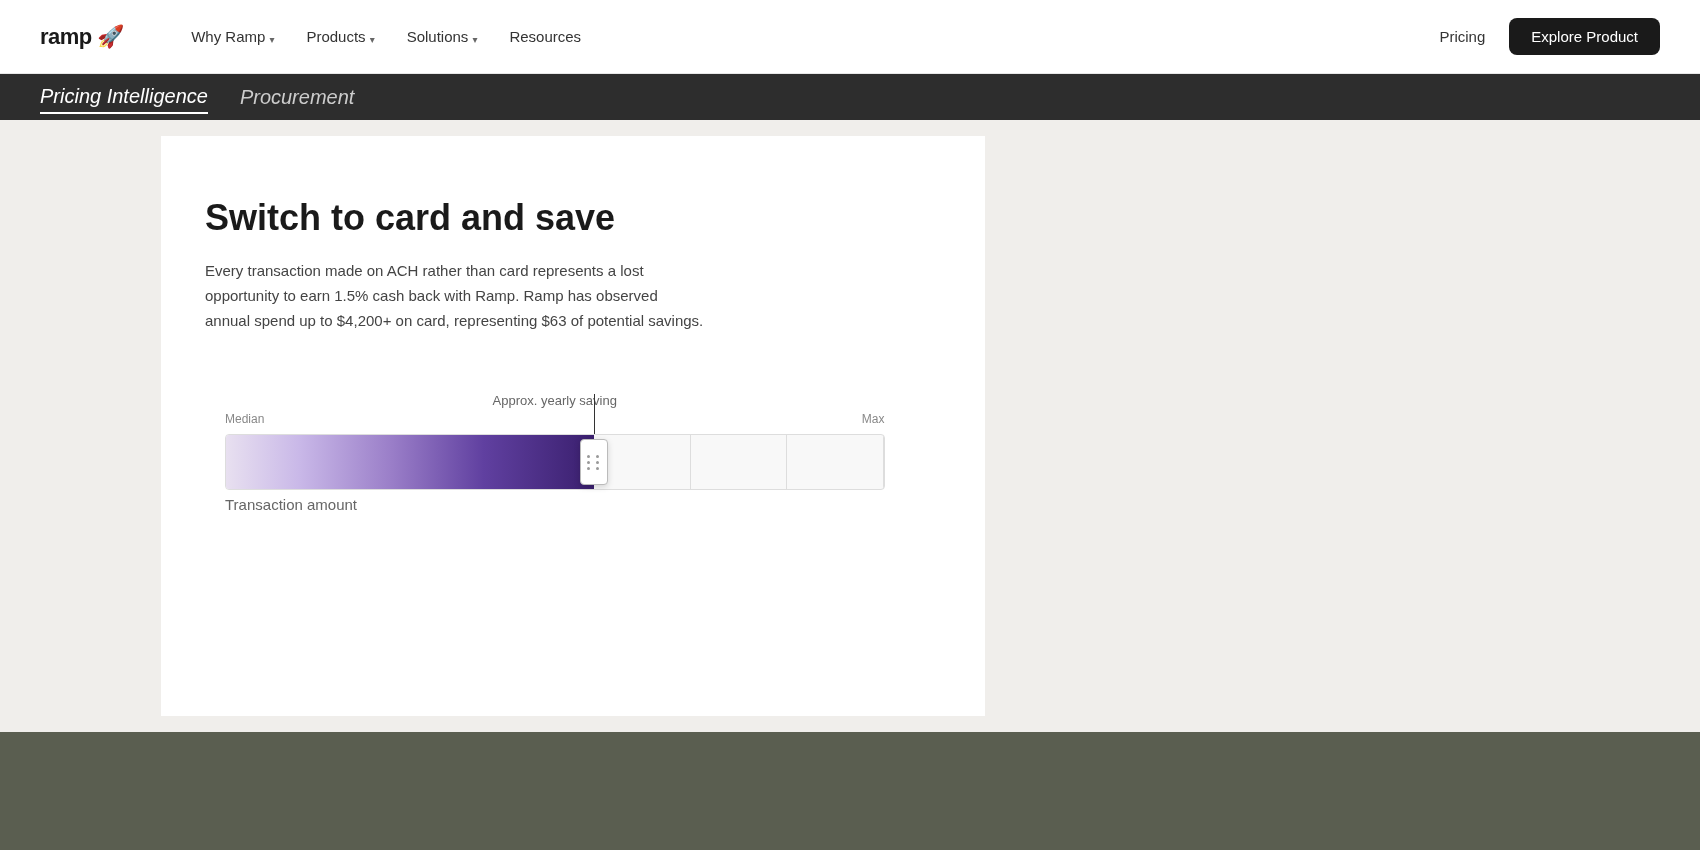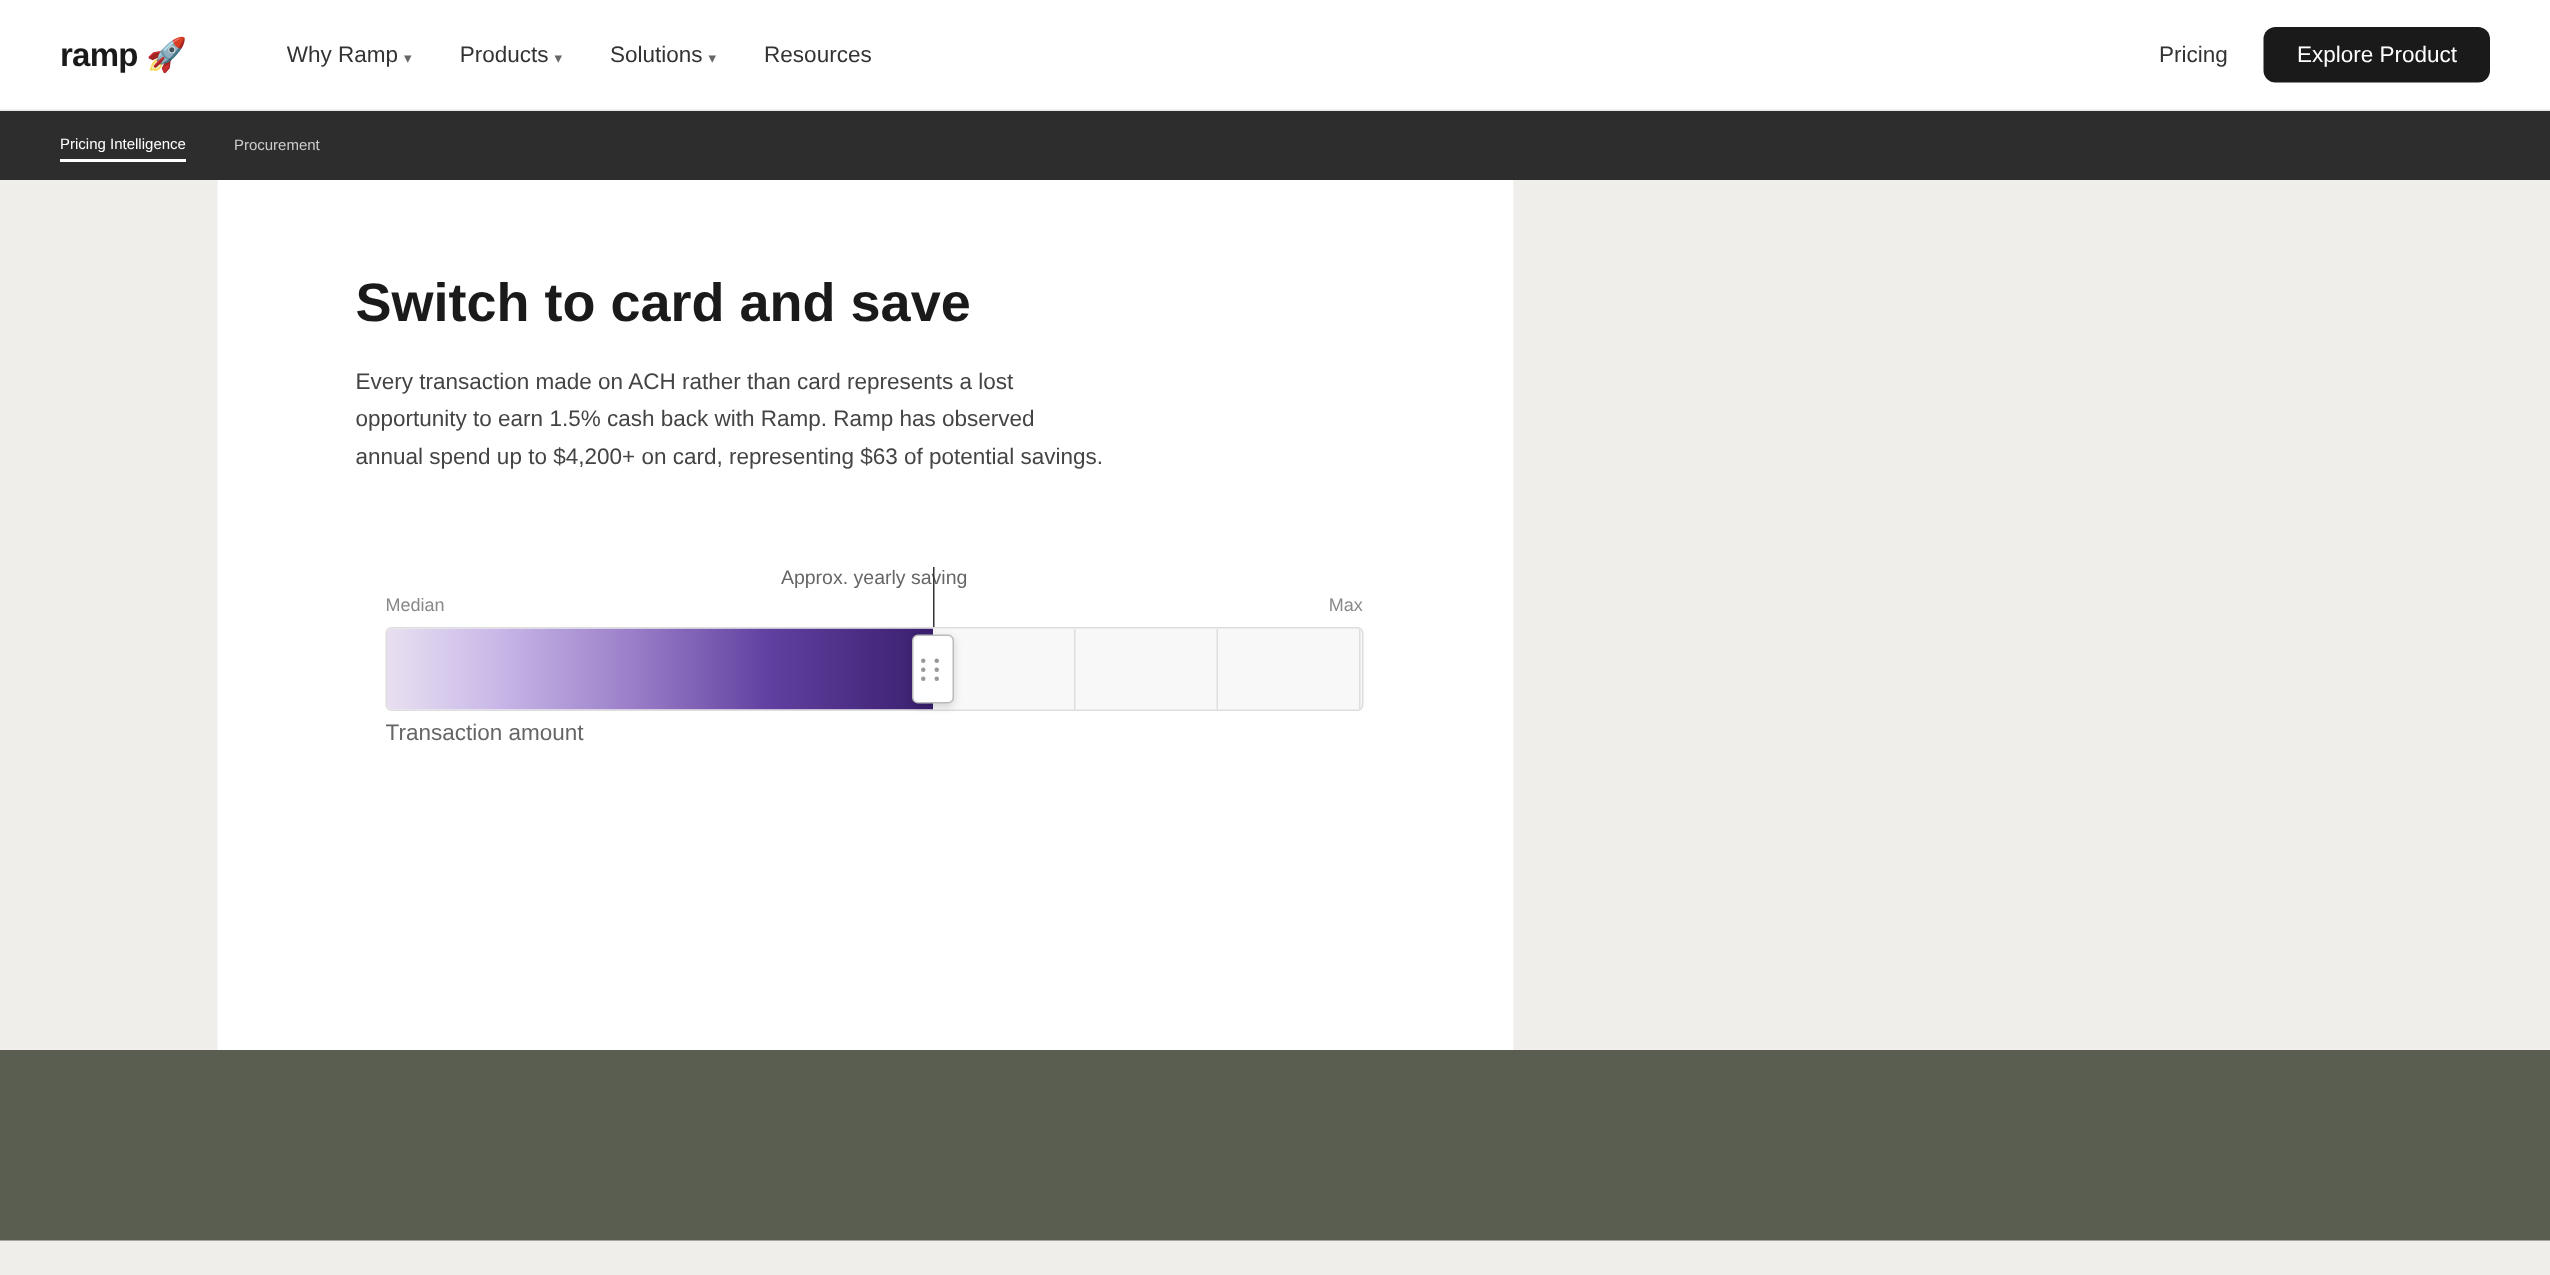--- a/index.html
+++ b/index.html
@@ -79,45 +79,46 @@
     
     .subnav {
       background: #2d2d2d;
       height: 46px;
       display: flex;
       align-items: center;
       padding: 0 40px;
       gap: 32px;
     }
     .subnav-item {
-      font-size: 10px;
+      font-size: 20px;
       color: #ccc;
       cursor: pointer;
       padding: 4px 0;
+      font-style: italic;
     }
     .subnav-item.active {
       color: #fff;
       border-bottom: 2px solid #fff;
     }
 
     
     .page-body {
       display: flex;
       background: #f0eeeb;
     }
     .sidebar-spacer {
       width: 145px;
       background: #f0eeeb;
       flex-shrink: 0;
     }
     .content-card {
       background: #fff;
       flex: 1;
-      margin: 0;
-      padding: 60px 80px 80px 92px;
+      margin: 16px;
+      padding: 60px 80px 80px 44px;
       min-height: 580px;
       max-width: 1280px;
     }
     .right-spacer {
       flex: 1;
       background: #f0eeeb;
     }
 
     
     .section-title {

